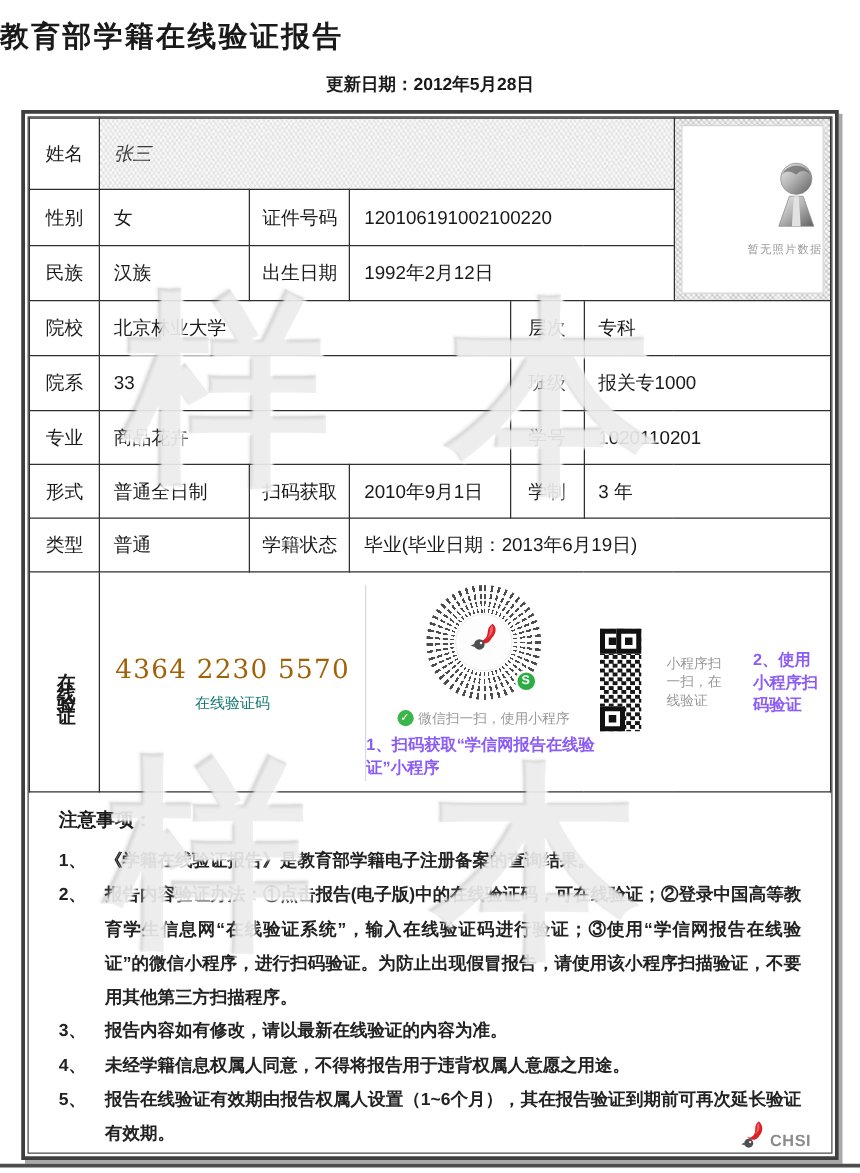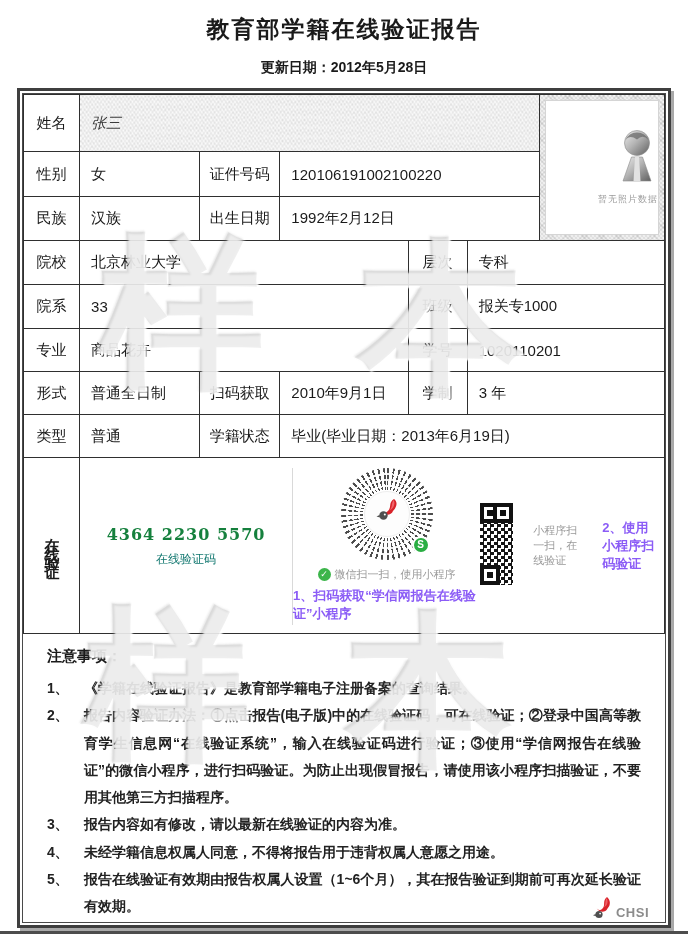--- a/index.html
+++ b/index.html
@@ -1,19 +1,19 @@
 <!DOCTYPE html>
 <html><head>
 <meta charset="utf-8">
 <style>
   * { margin:0; padding:0; box-sizing:border-box; }
   html,body { width:688px; height:938px; background:#fff; overflow:hidden; position:relative;
     font-family:"Liberation Sans", sans-serif; color:#1a1a1a; }
 
-  .doc-title { text-align:center; margin-top:14px; font-size:23px; font-weight:bold; letter-spacing:2px; }
+  .doc-title { margin-top:14px; font-size:23px; font-weight:bold; letter-spacing:2px; }
   .update-line { text-align:center; margin-top:14px; font-size:14px; font-weight:bold; }
 
   .report-box { position:absolute; left:17px; top:88px; width:654px; height:840px;
     border:3px solid #3f3f3f; padding:2px; background:#fff;
     box-shadow:3px 3px 0 #a9a9a9; }
   .inner { border:1px solid #4a4a4a; height:100%; display:flex; flex-direction:column; background:#fff; }
 
   table.info { width:100%; border-collapse:collapse; table-layout:fixed; }
   table.info td { border:1px solid #2f2f2f; font-size:15px; vertical-align:middle; overflow:hidden; }
   td.lbl { text-align:center; padding:0 2px; }
@@ -38,21 +38,21 @@
   .photo-frame { background:#fff; border:1px solid #d5d5d5; width:100%; height:135px;
     display:flex; flex-direction:column; align-items:flex-end; justify-content:center; gap:10px; }
   .photo-placeholder { font-size:9px; color:#9a9a9a; letter-spacing:1px; }
 
   .vlabel { writing-mode:vertical-lr; text-orientation:upright; letter-spacing:9px;
     margin:0 auto; font-size:15px; font-weight:bold; display:inline-block; }
   td.vlabel-cell { text-align:center; }
 
   .vcontent { display:flex; align-items:stretch; padding:10px 6px 8px 0; }
   .vleft { width:212px; display:flex; flex-direction:column; align-items:center; justify-content:center; gap:7px; }
-  .vcode { font-family:"DejaVu Serif", serif; font-weight:bold; font-size:16px; letter-spacing:1px; color:#15803d; cursor:pointer; }
+  .vcode { font-family:"DejaVu Serif", serif; font-weight:normal; font-size:21px; letter-spacing:1px; color:#a16207; cursor:pointer; }
   .vcode-label { font-size:12px; color:#0f766e; }
   .vmid { flex:1; border-left:1px solid #d9d9d9; display:flex; flex-direction:column;
     align-items:center; justify-content:flex-end; gap:5px; padding-bottom:2px; }
   .vright { width:178px; display:flex; flex-direction:row; align-items:center; justify-content:flex-end; gap:20px; padding-bottom:2px; }
   .qr-caption { font-size:11px; color:#999; display:flex; align-items:center; gap:4px; }
   .qr-step { font-size:13px; font-weight:bold; color:#8b5cf6; }
 
   .check-badge { width:13px; height:13px; border-radius:50%; background:#3cb54a; color:#fff;
     font-size:9px; line-height:13px; text-align:center; display:inline-block; }
 

